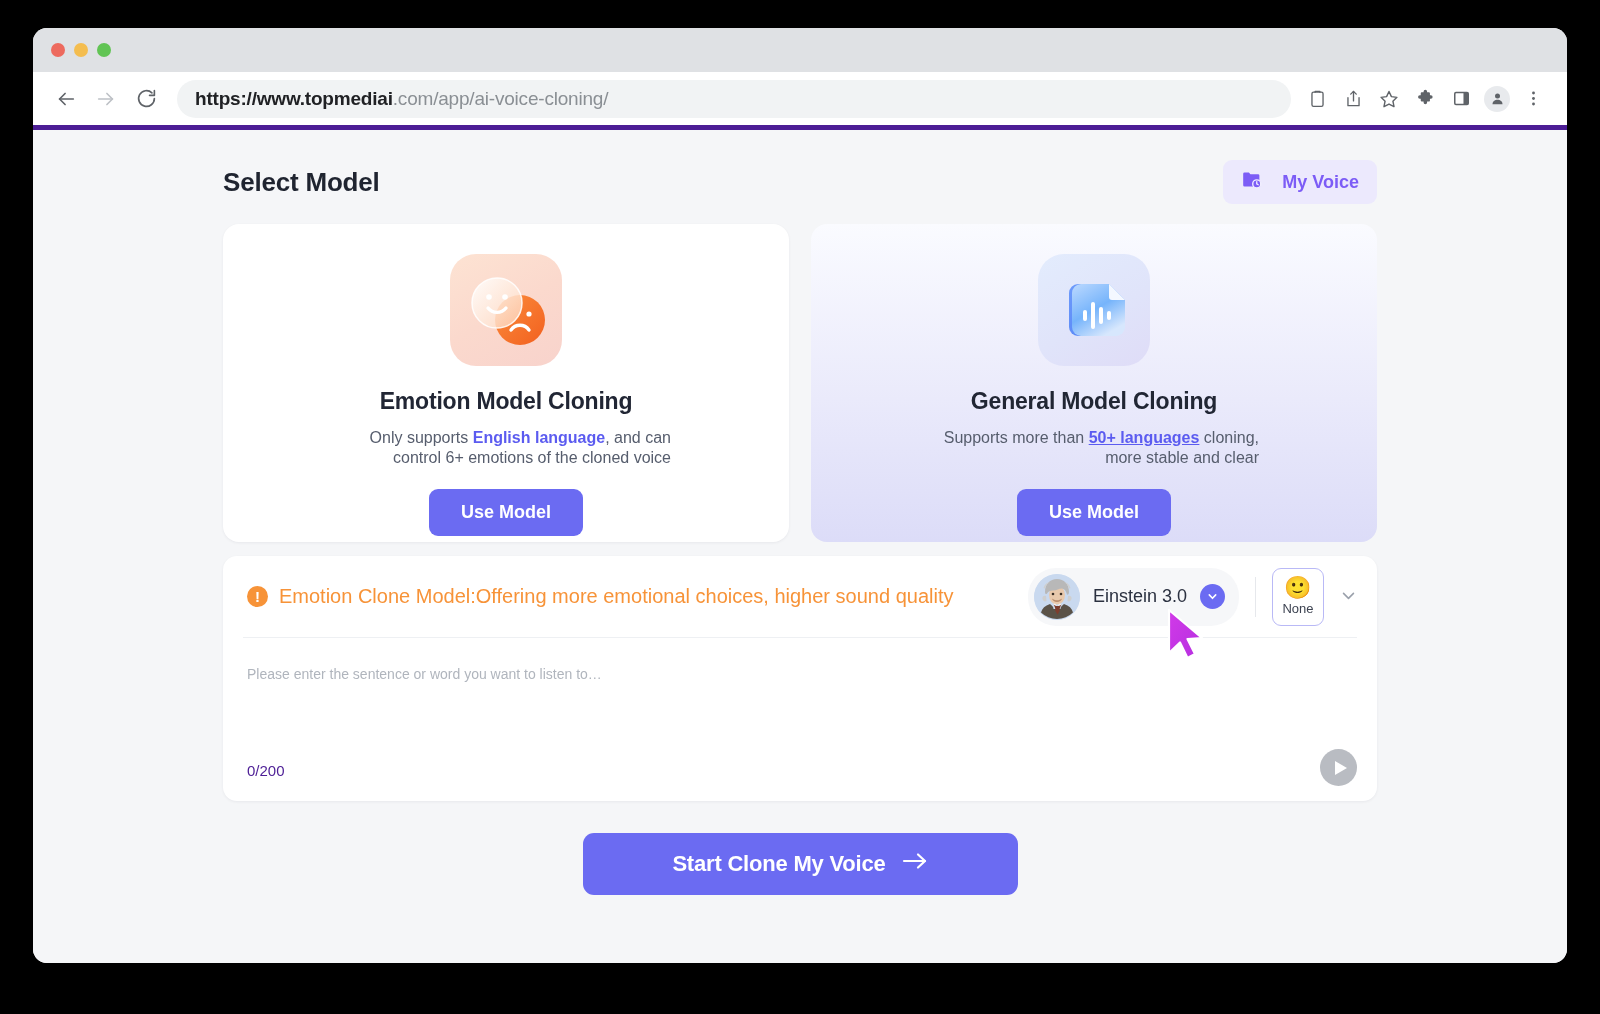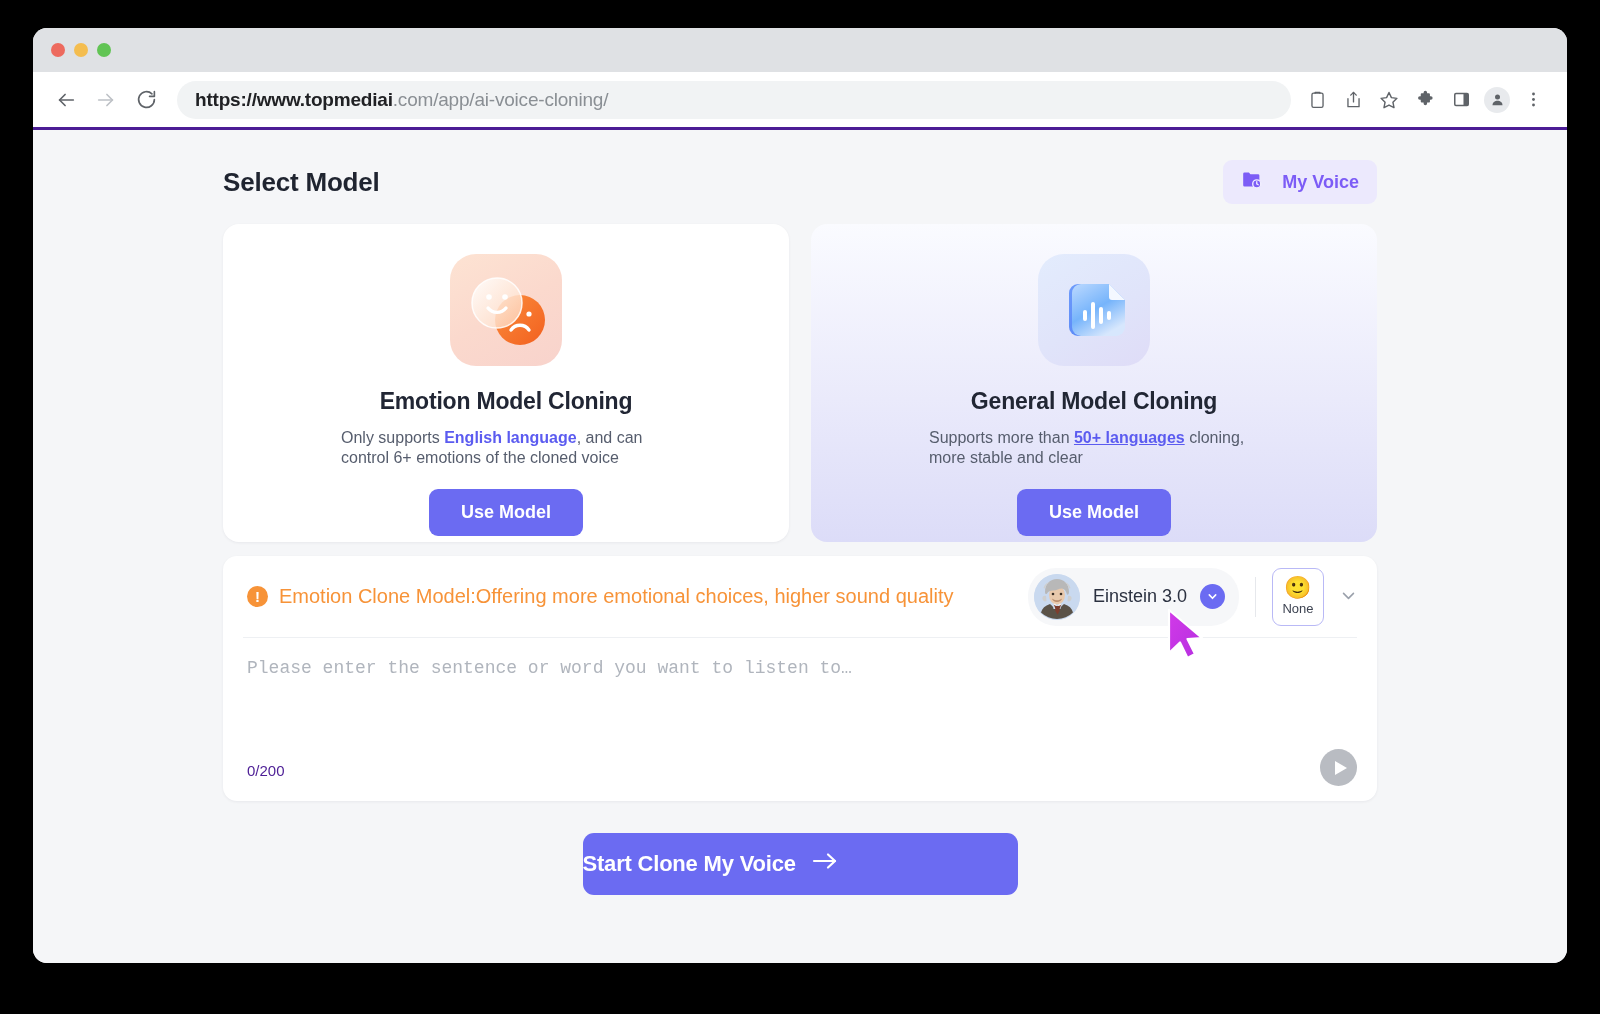--- a/index.html
+++ b/index.html
@@ -28,21 +28,21 @@
   .dot { width: 14px; height: 14px; border-radius: 50%; margin-right: 9px; }
   .dot.red { background: #ed6a5e; }
   .dot.yellow { background: #f4bd4f; }
   .dot.green { background: #61c454; }
 
   .toolbar {
     height: 58px;
     background: #ffffff;
     display: flex; align-items: center;
     padding: 0 16px;
-    border-bottom: 3px solid #4c1d95;
+    border-bottom: 5px solid #4c1d95;
   }
   .navbtn {
     width: 34px; height: 34px;
     display: flex; align-items: center; justify-content: center;
     color: #5f6368; margin-right: 6px;
     border-radius: 50%;
     font-size: 20px;
   }
   .navbtn.disabled { color: #bdc1c6; }
   .omnibox {
@@ -109,21 +109,21 @@
   .card.selected {
     background: linear-gradient(180deg, #fafbff 0%, #eaeafb 55%, #dcdcf8 100%);
   }
   .card-icon { width: 112px; height: 112px; border-radius: 26px; position: relative; }
   .card-icon.warm { background: linear-gradient(150deg,#fde3d3 0%,#fbd9cd 50%,#f8d3cc 100%); }
   .card-icon.cool { background: linear-gradient(150deg,#e3ecfd 0%,#e0e4fa 55%,#dfdcf7 100%); }
   .card-title { font-size: 23px; font-weight: 700; color: #212634; margin-top: 22px; letter-spacing: -.2px; }
   .card-desc {
     margin-top: 13px;
     font-size: 16px; line-height: 1.28;
-    color: #565d6d; text-align: left;
+    color: #565d6d; text-align: right;
     max-width: 330px;
   }
   .card-desc a { color: #5b5bf0; font-weight: 700; text-decoration: none; }
   .card-desc a.underlined { text-decoration: underline; }
   .use-model {
     margin-top: 20px;
     background: #6b6bf2;
     color: #fff;
     font-size: 18px; font-weight: 700;
     border: none;
@@ -190,22 +190,22 @@
     width: 52px; height: 58px;
     border: 1.5px solid #b9b9f6; border-radius: 9px;
     display: flex; flex-direction: column; align-items: center; justify-content: center;
     gap: 2px; cursor: pointer; background: #fff;
   }
   .emotion-emoji { font-size: 22px; line-height: 1; }
   .emotion-label { font-size: 13px; color: #3d4351; }
   .chev-grey { color: #9aa0ab; font-size: 15px; cursor: pointer; }
 
   .editor-placeholder {
-    position: absolute; left: 24px; top: 102px;
-    font-size: 18px; color: #b0b5bd; font-family: Liberation Mono, monospace;
+    position: absolute; left: 24px; top: 110px;
+    font-size: 14px; color: #b0b5bd;
   }
   .counter { position: absolute; left: 24px; bottom: 22px; font-size: 15px; color: #4c1d95; }
   .play-btn {
     position: absolute; right: 20px; bottom: 15px;
     width: 37px; height: 37px; border-radius: 50%;
     background: #b9bcc2;
     display: flex; align-items: center; justify-content: center;
     cursor: pointer;
   }
   .play-tri {
@@ -216,21 +216,21 @@
     margin-left: 4px;
   }
 
   
   .cta-wrap { display: flex; justify-content: center; margin-top: 32px; }
   .cta {
     background: #6b6bf2; color: #fff;
     font-size: 22px; font-weight: 700;
     border: none; border-radius: 11px;
     padding: 18px 0; width: 435px;
-    display: flex; align-items: center; gap: 16px;
+    display: flex; align-items: center; justify-content: center; gap: 16px;
     cursor: pointer; font-family: inherit; letter-spacing: -.2px;
   }
 
   
   .cursor { position: absolute; left: 1133px; top: 478px; pointer-events: none; }
 </style>
 </head>
 <body>
 
 <div class="window">

